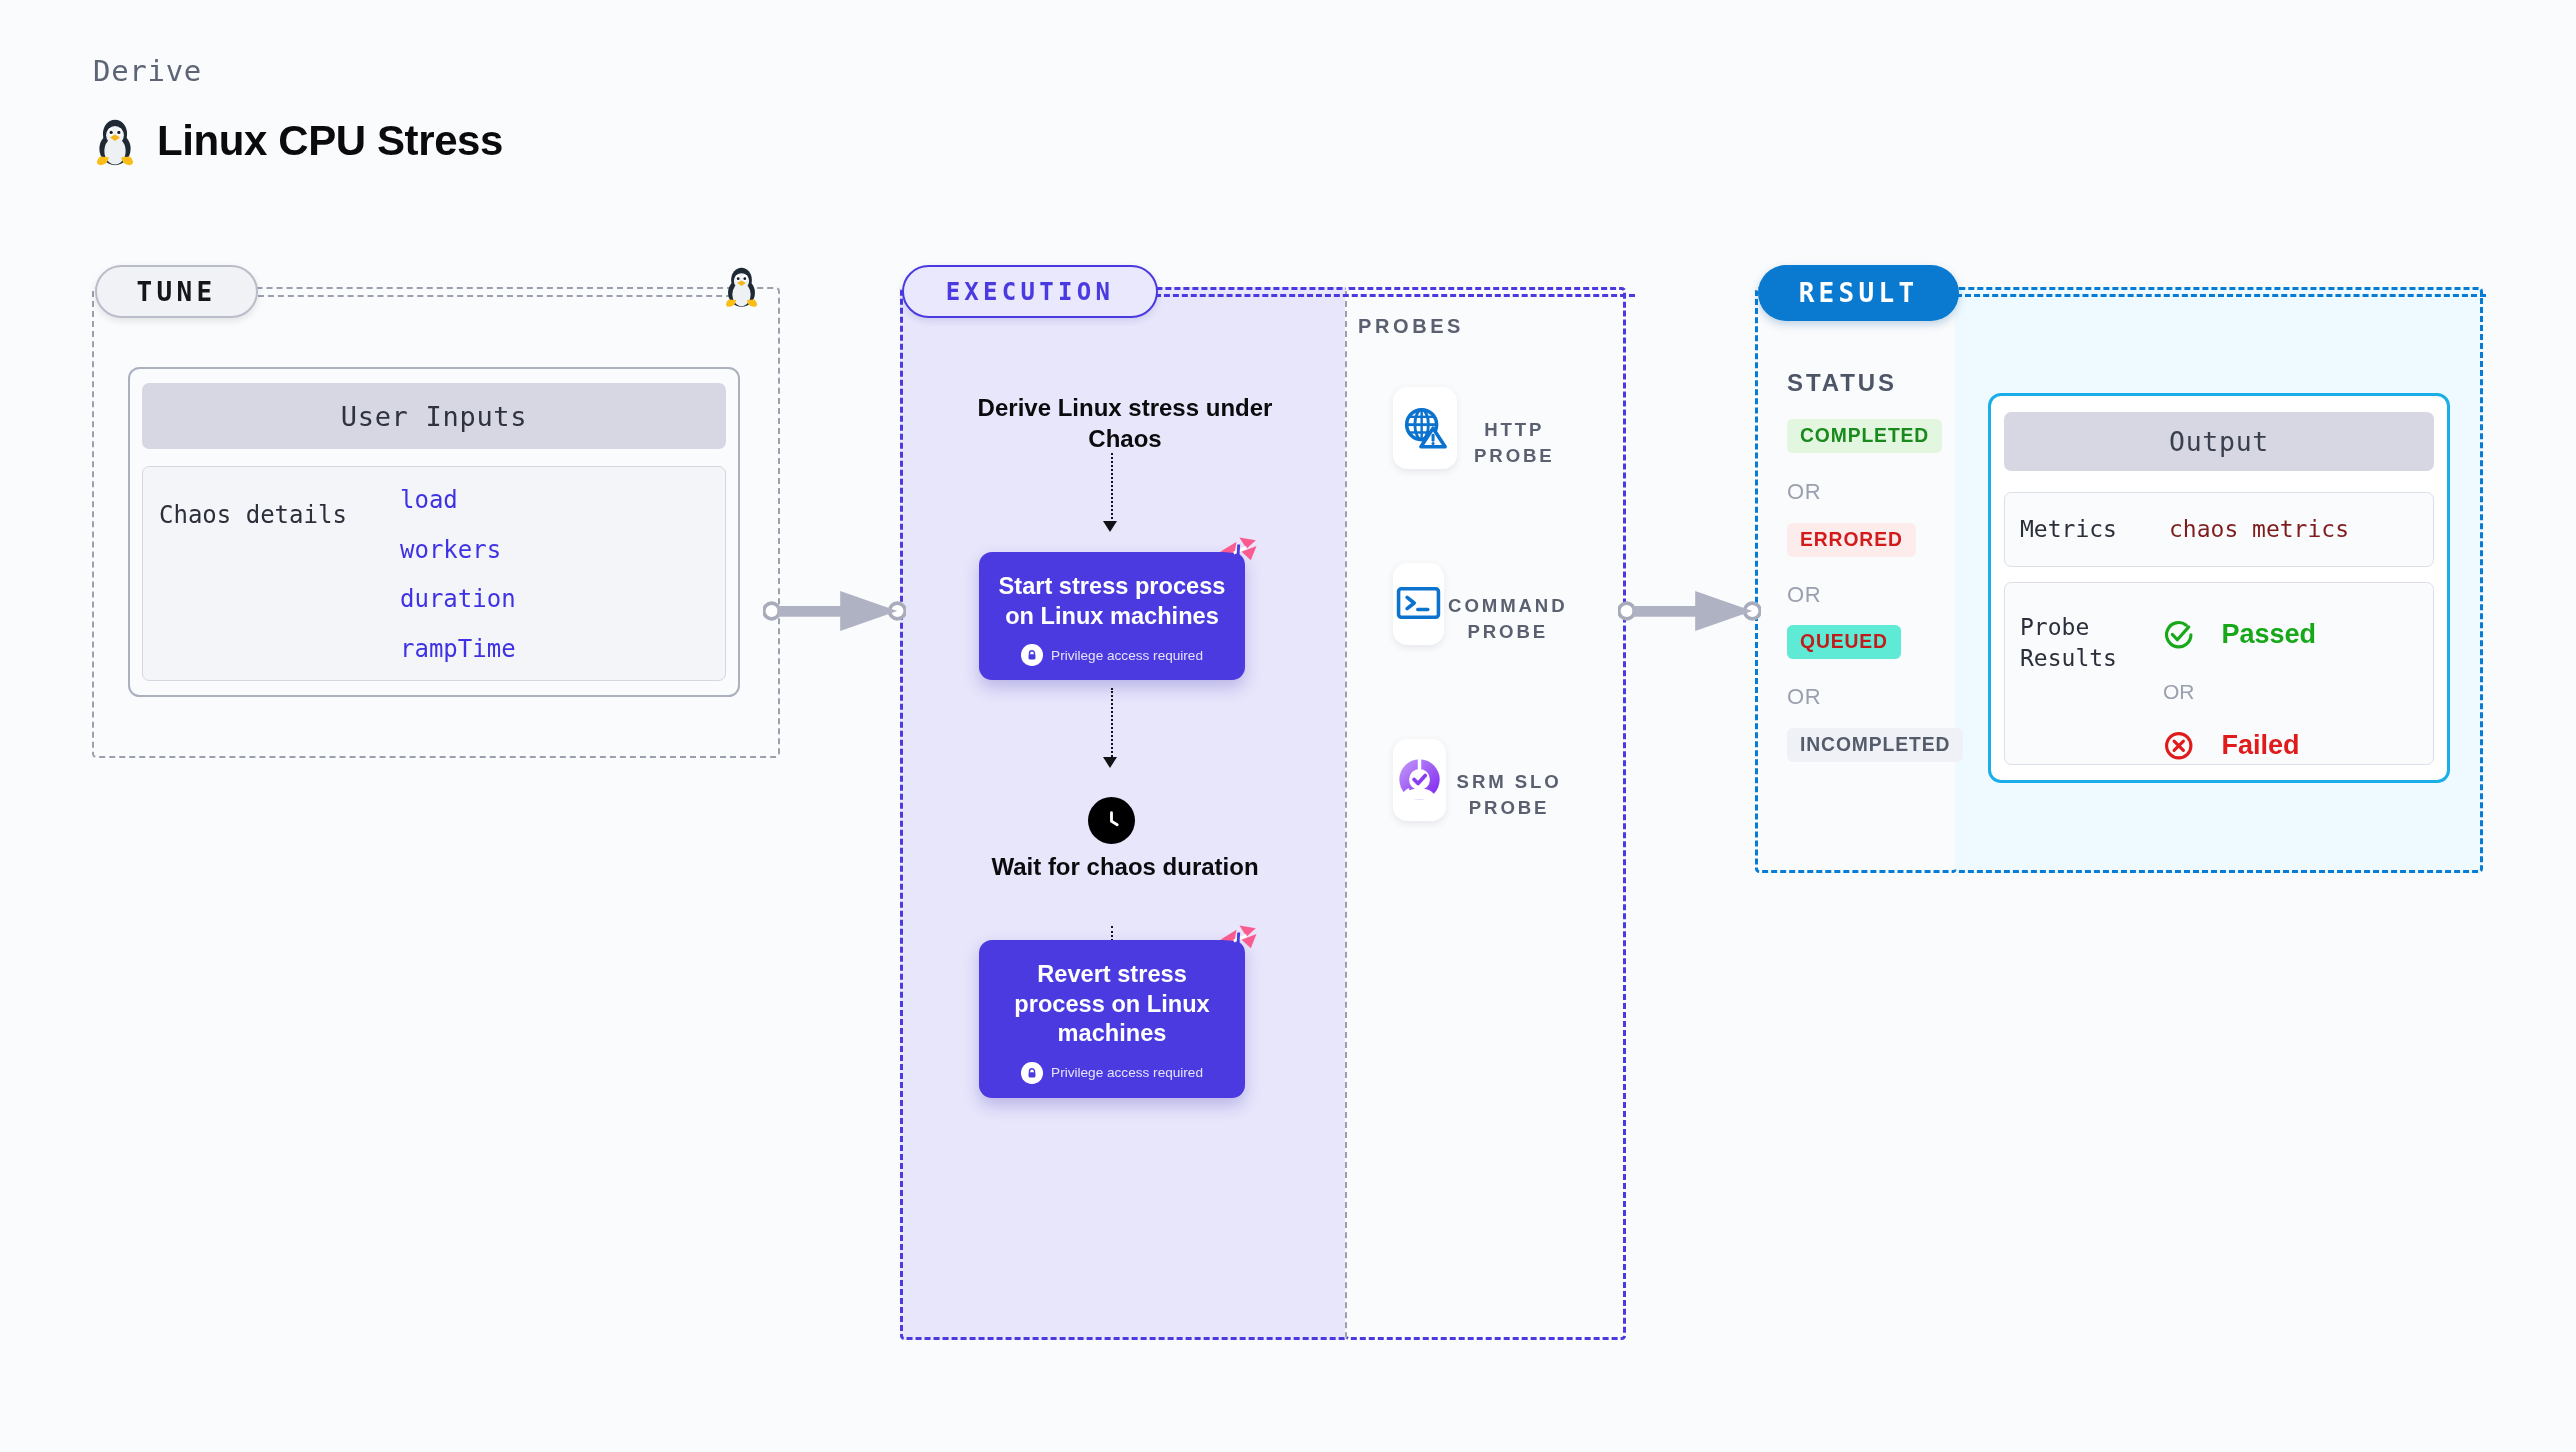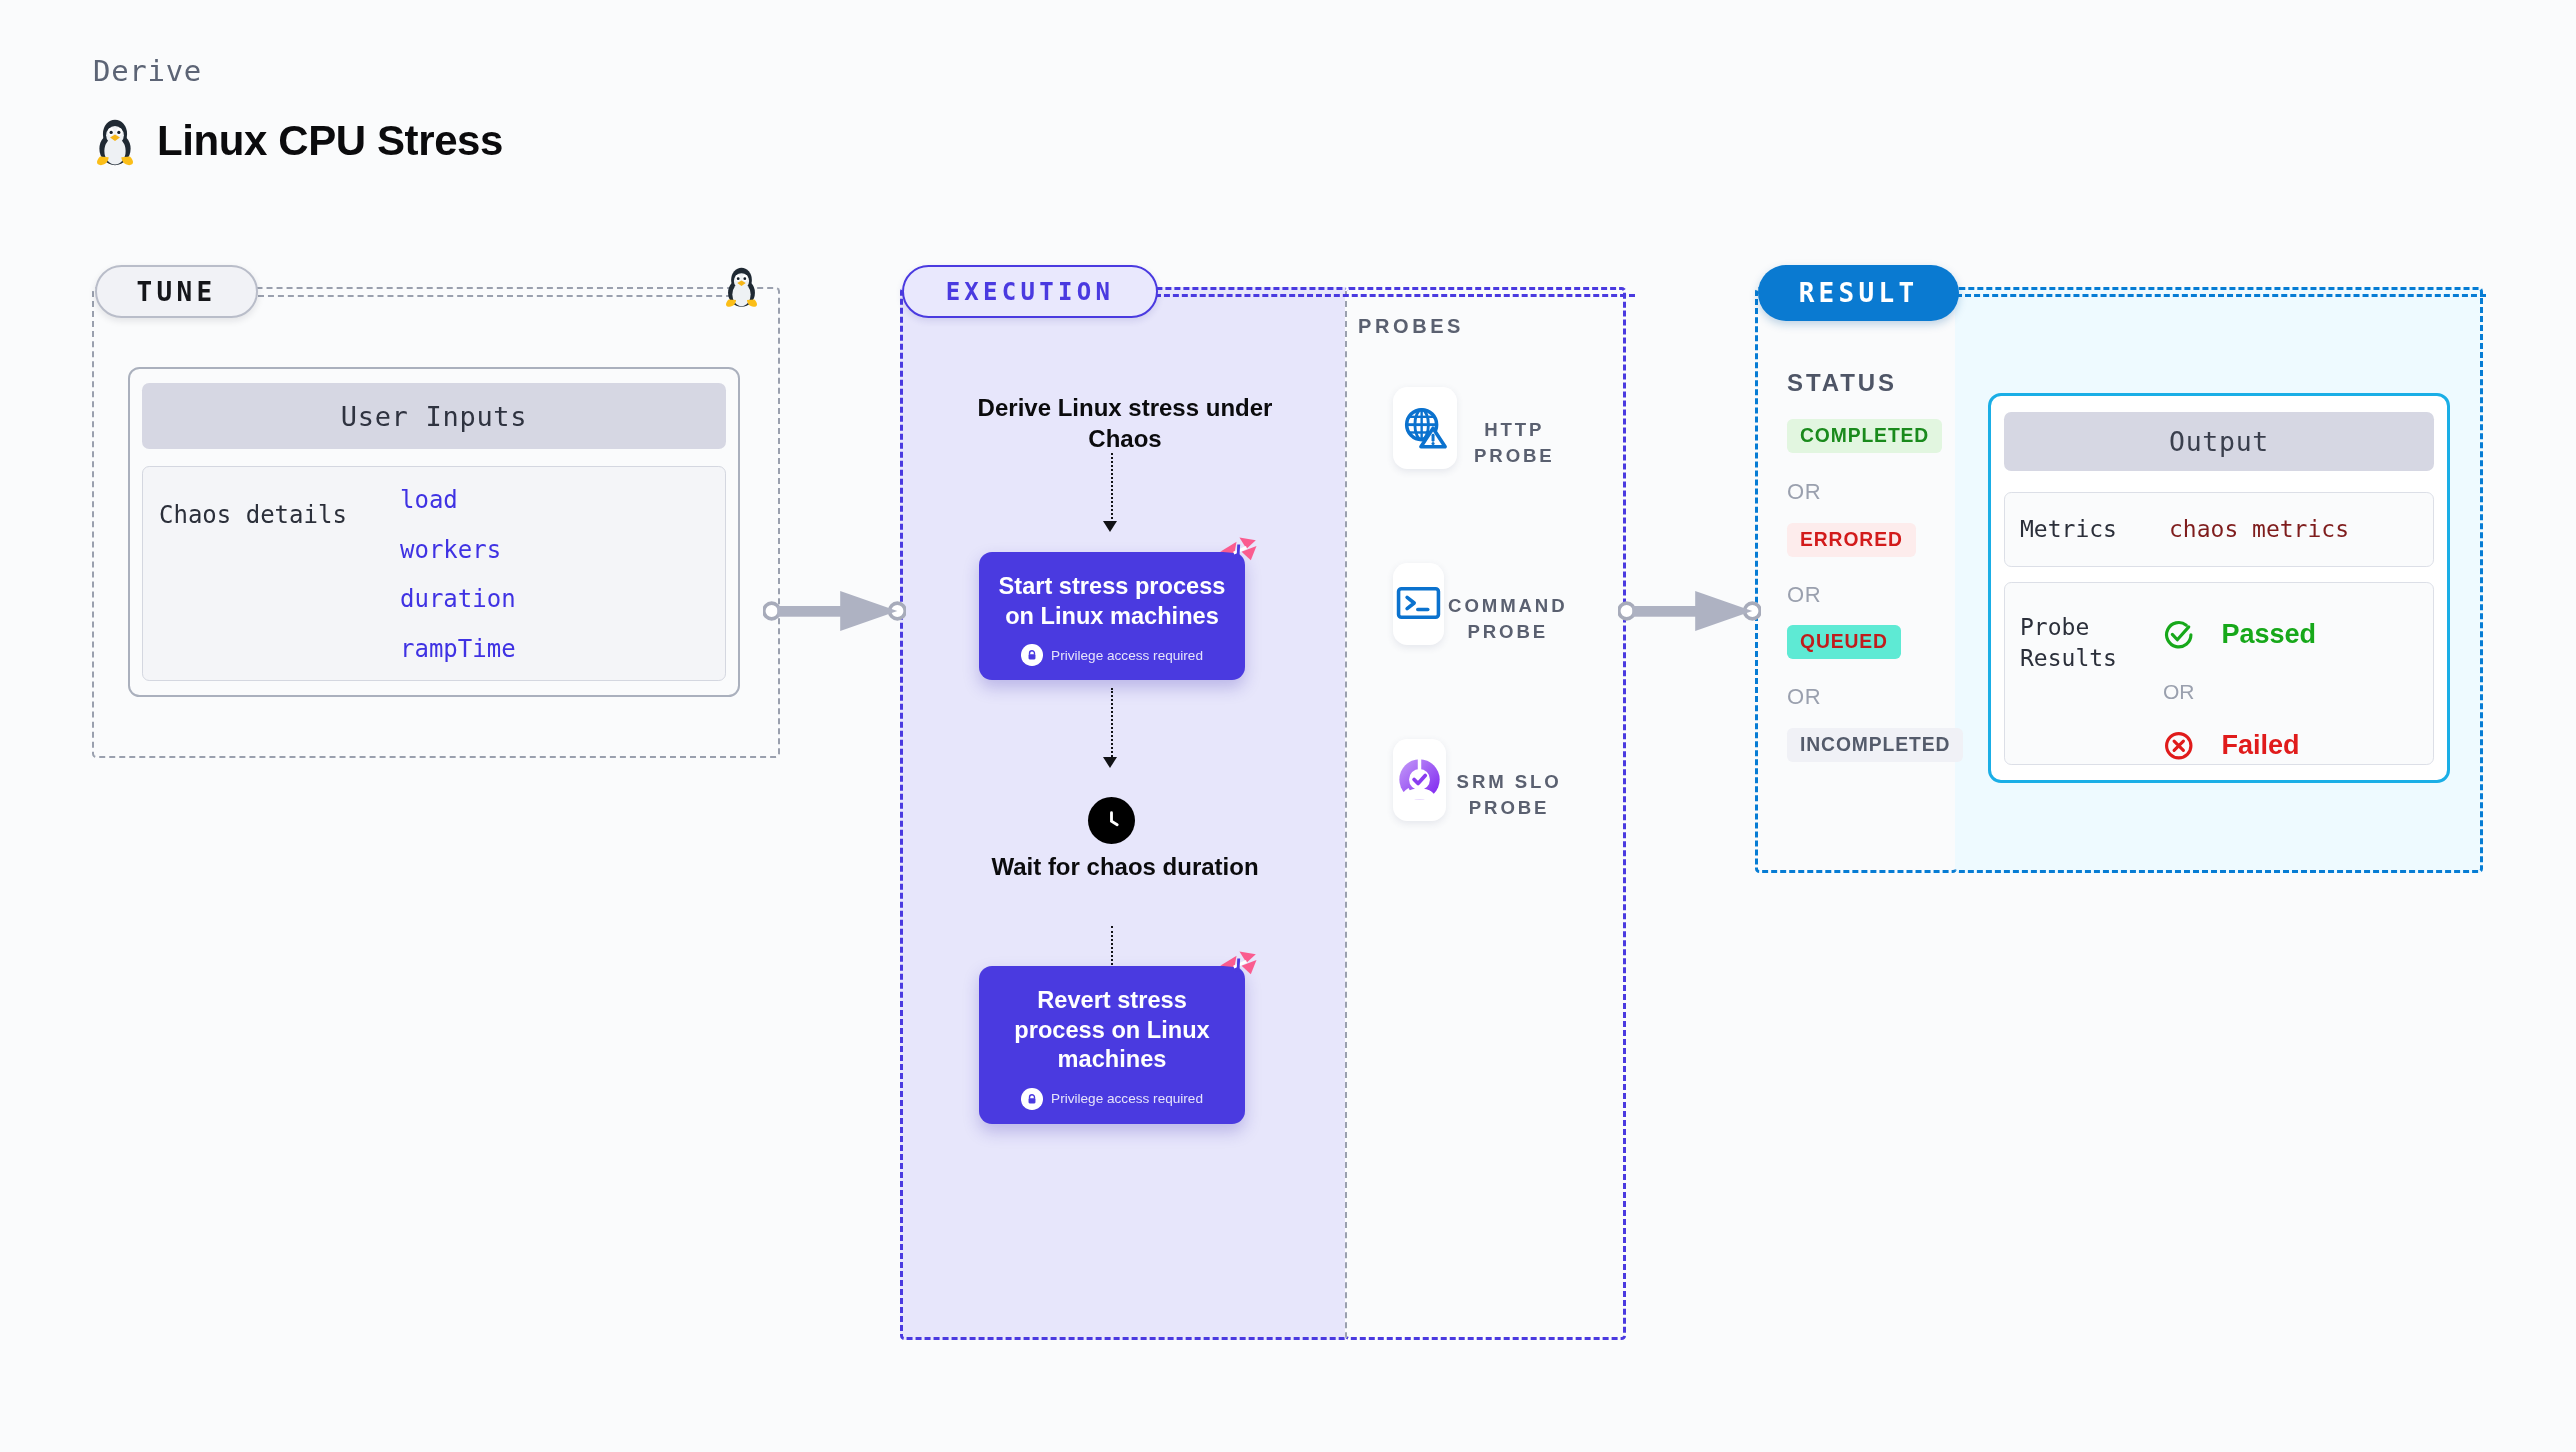--- a/index.html
+++ b/index.html
@@ -166,21 +166,21 @@
   .action-sub {
     display: flex; align-items: center; justify-content: center; gap: 8.6px;
     margin-top: 13px;
   }
   .action-sub-text { color: #e6e4fb; font-size: 13.6px; }
   .lock-badge {
     width: 21.5px; height: 21.5px; border-radius: 50%; background: #ffffff;
     display: flex; align-items: center; justify-content: center;
   }
   #start-box { left: 979px; top: 552px; }
-  #revert-box { left: 979px; top: 966px; }
+  #revert-box { left: 979px; top: 940px; }
 
   .harness-mark { position: absolute; right: -13px; top: -15.8px; }
 
   #clock-icon {
     position: absolute; left: 1088px; top: 797px;
     width: 47px; height: 47px; border-radius: 50%; background: #000000;
     display:flex; align-items:center; justify-content:center;
   }
   #wait-label {
     position: absolute; left: 953px; top: 852px; width: 344px;

